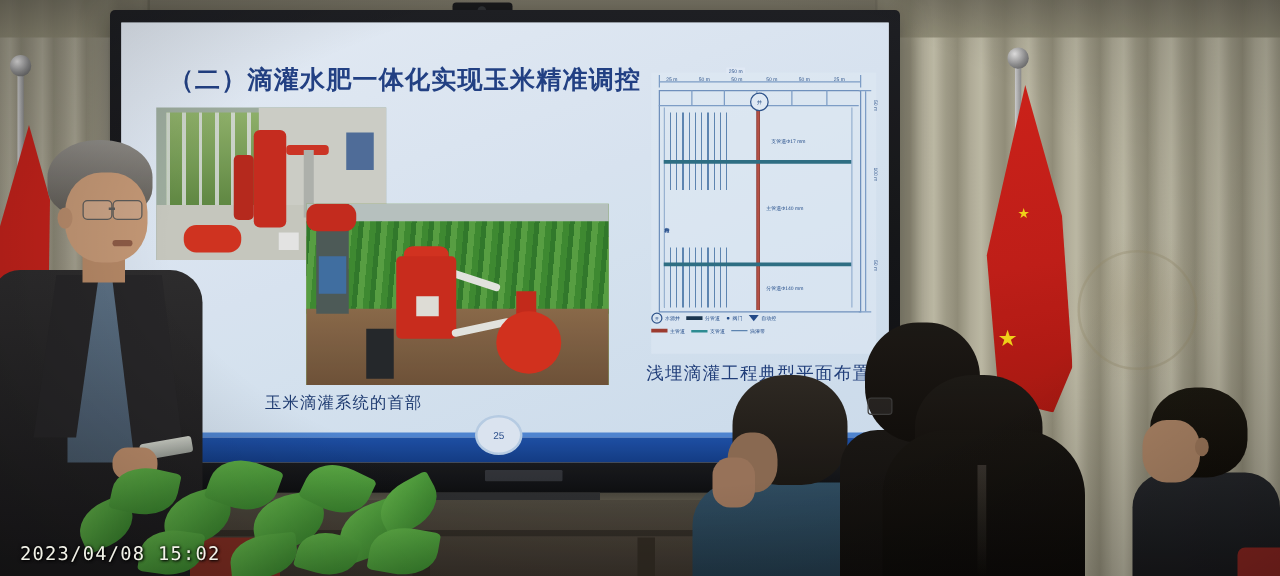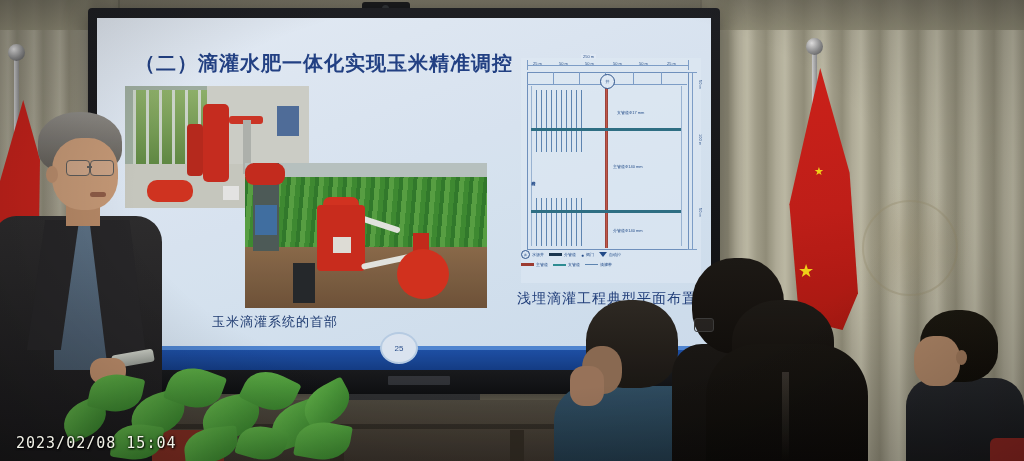--- a/index.html
+++ b/index.html
@@ -468,14 +468,14 @@
     <div class="leaf" style="left:56px;top:58px;width:50px;height:36px;transform:rotate(8deg)"></div>
     <div class="leaf" style="left:128px;top:62px;width:54px;height:34px;transform:rotate(-6deg)"></div>
     <div class="leaf" style="left:182px;top:60px;width:48px;height:34px;transform:rotate(16deg)"></div>
     <div class="leaf" style="left:246px;top:20px;width:50px;height:36px;transform:rotate(-28deg)"></div>
     <div class="leaf" style="left:240px;top:56px;width:54px;height:38px;transform:rotate(10deg)"></div>
   </div>
 
   <div class="warmcast"></div>
   <div class="vignette"></div>
 
-  <div class="timestamp">2023/02/08 15:04</div>
+  <div class="timestamp">2023/04/08 15:02</div>
 </div>
 
 </body></html>

